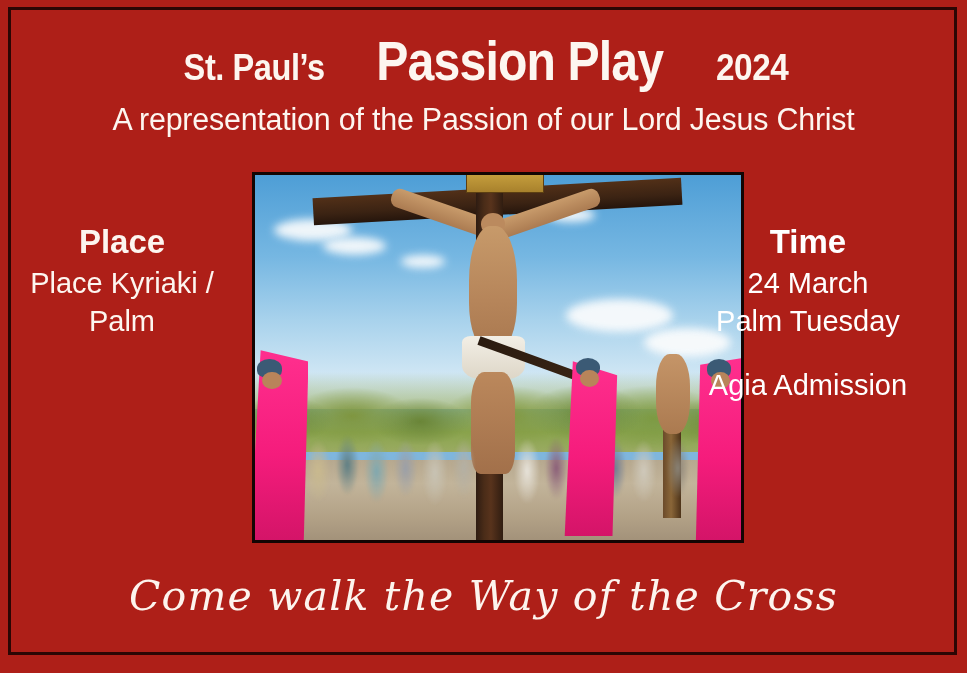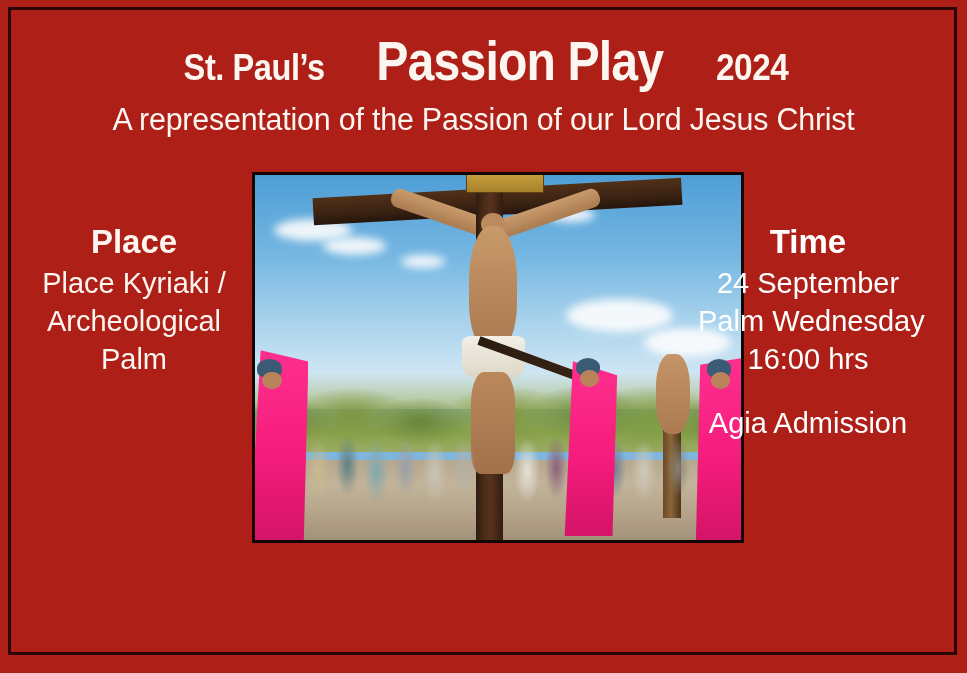--- a/index.html
+++ b/index.html
@@ -257,21 +257,21 @@
   }
   .soldier-head {
     position: absolute;
     background: #b9845a;
     border-radius: 50%;
   }
 
   
   #place-block {
     position: absolute;
-    left: 14px;
+    left: 2px;
     top: 222px;
     width: 240px;
     text-align: center;
     color: #fdf6f0;
   }
   #time-block {
     position: absolute;
     left: 698px;
     top: 222px;
     width: 220px;
@@ -366,27 +366,26 @@
 
       <div class="cape cape-r"></div>
       <div class="helmet" style="left:93%; top:50.5%; width:5%; height:5%;"></div>
       <div class="soldier-head" style="left:93.8%; top:54%; width:4%; height:4.6%;"></div>
     </div>
   </div>
 
   <div id="place-block">
     <div class="side-head">Place</div>
     <div class="side-line">Place Kyriaki /</div>
-    <div class="side-line">Archeological</div>
     <div class="side-line">Palm</div>
   </div>
 
   <div id="time-block">
     <div class="side-head">Time</div>
-    <div class="side-line">24 September</div>
-    <div class="side-line">Palm Wednesday</div>
-    <div class="side-line">16:00 hrs</div>
+    <div class="side-line">24 March</div>
+    <div class="side-line">Palm Tuesday</div>
     <div class="spacer"></div>
     <div class="side-line">Agia Admission</div>
   </div>
 
+  <div id="tagline">Come walk the Way of the Cross</div>
 
 </div>
 
 </body></html>

